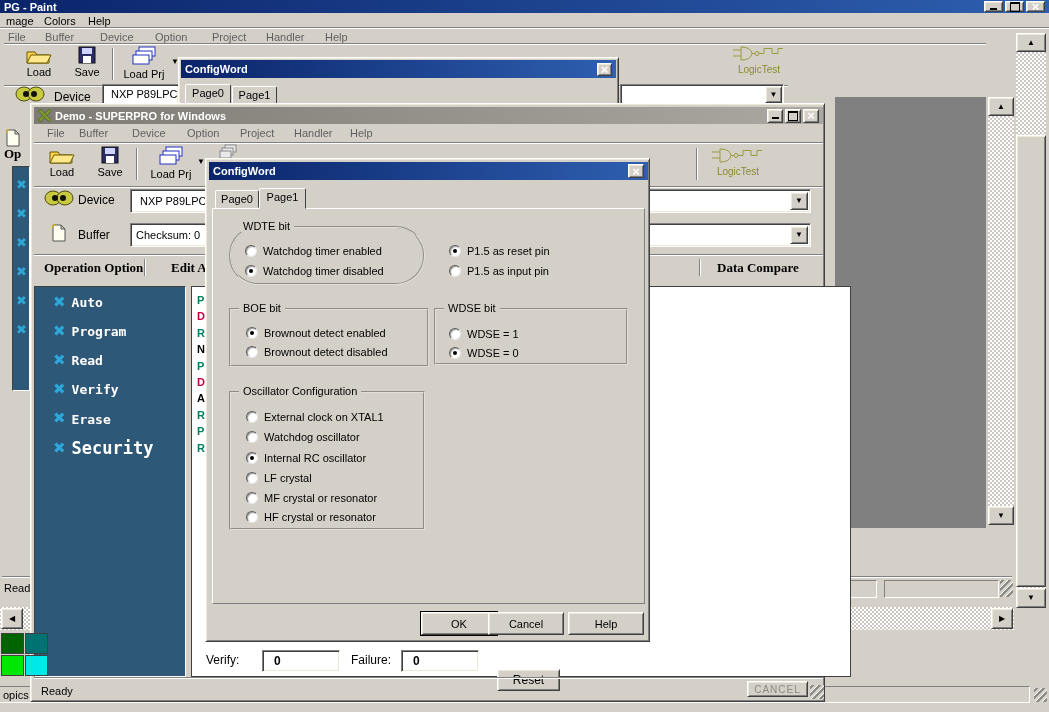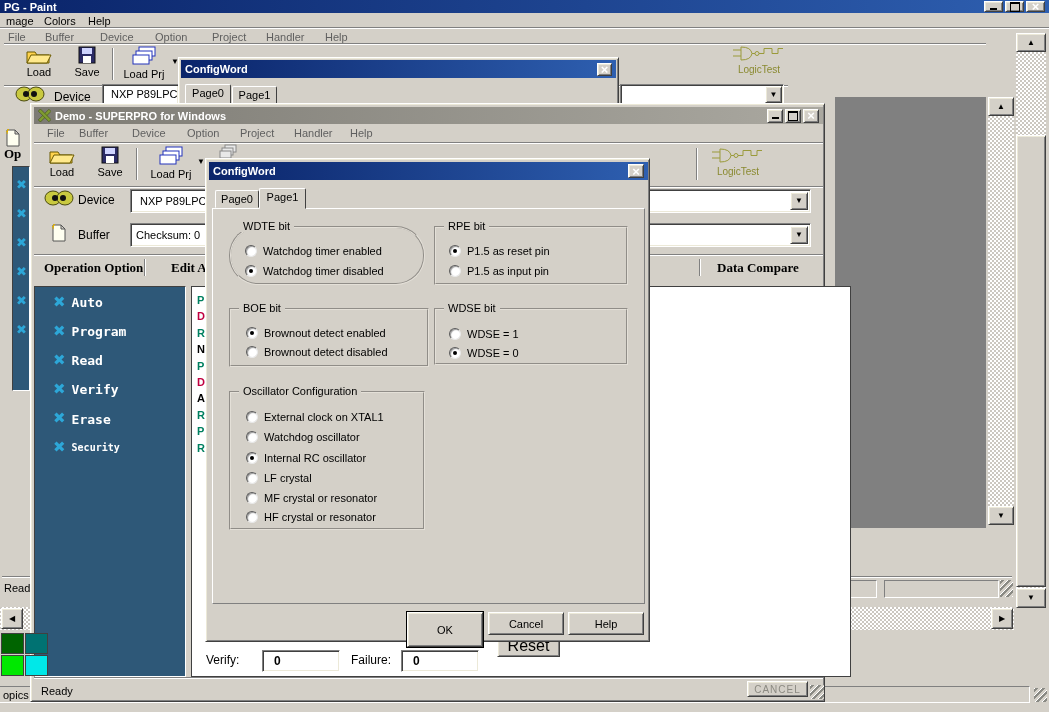--- a/index.html
+++ b/index.html
@@ -320,42 +320,42 @@
       <div class="row" style="left:18px;top:93px;">
           <span class="xmark" style="font-size:15px;"></span>
           <span class="mono" style="color:#fff;font-weight:bold;font-size:13px;">Verify</span>
         </div>
       <div class="row" style="left:18px;top:122px;align-items:flex-end;">
           <span class="xmark" style="font-size:15px;"></span>
           <span class="mono" style="color:#fff;font-weight:bold;font-size:13px;">Erase</span>
         </div>
       <div class="row" style="left:18px;top:151px;">
           <span class="xmark" style="font-size:15px;"></span>
-          <span class="mono" style="color:#fff;font-weight:bold;font-size:10px;">Security</span>
+          <span class="mono" style="color:#fff;font-weight:bold;font-size:17px;">Security</span>
         </div>
     </div>
 
     <div class="ab loglines" style="left:160px;top:182px;width:660px;height:391px;background:#fff;border:1px solid #404040;padding:5px 0 0 5px;">
       <span class="lg">Pr</span>
       <span class="lr">De</span>
       <span class="lg">Re</span>
       <span class="lk">NX</span>
       <span class="lg">Pr</span>
       <span class="lr">De</span>
       <span class="lk">A.</span>
       <span class="lg">Re</span>
       <span class="lg">Pr</span>
       <span class="lg">Re</span>
     </div>
 
     <span class="ab" style="left:175px;top:549px;font-size:12px;">Verify:</span>
     <div class="ab sunk" style="left:231px;top:546px;width:78px;height:22px;padding:3px 0 0 11px;font-weight:bold;font-size:12px;">0</div>
     <span class="ab" style="left:320px;top:549px;font-size:12px;">Failure:</span>
     <div class="ab sunk" style="left:370px;top:546px;width:78px;height:22px;padding:3px 0 0 11px;font-weight:bold;font-size:12px;">0</div>
-    <div class="btn ab" style="left:466px;top:531px;width:63px;height:22px;font-size:16px;">Reset</div>
+    <div class="btn ab" style="left:466px;top:565px;width:63px;height:22px;font-size:12px;">Reset</div>
 
     <div class="ab etchline" style="left:3px;top:573px;width:789px;height:2px;"></div>
     <span class="ab" style="left:10px;top:581px;">Ready</span>
     <div class="btn dis ab" style="left:716px;top:577px;width:61px;height:16px;">CANCEL</div>
     <span class="ab grip" style="left:779px;top:581px;width:14px;height:14px;"></span>
   </div>
 
   <div class="ab out" style="left:205px;top:158px;width:445px;height:484px;">
     <div class="tbar ab" style="left:3px;top:3px;width:439px;height:18px;">
       <span>ConfigWord</span>
@@ -376,23 +376,20 @@
     </div>
     <div class="row" style="left:39px;top:86px;">
       <span class="radio"></span>
       <span>Watchdog timer enabled</span>
     </div>
     <div class="row" style="left:39px;top:106px;">
       <span class="radio on"></span>
       <span>Watchdog timer disabled</span>
     </div>
 
-    <div class="ab group" style="left:228px;top:67px;width:194px;height:59px;">
-      <span class="glegend">RPE bit</span>
-    </div>
     <div class="row" style="left:243px;top:86px;">
       <span class="radio on"></span>
       <span>P1.5 as reset pin</span>
     </div>
     <div class="row" style="left:243px;top:106px;">
       <span class="radio"></span>
       <span>P1.5 as input pin</span>
     </div>
 
     <div class="ab group" style="left:23px;top:149px;width:200px;height:59px;">
@@ -440,21 +437,21 @@
     </div>
     <div class="row" style="left:40px;top:333px;">
       <span class="radio"></span>
       <span>MF crystal or resonator</span>
     </div>
     <div class="row" style="left:40px;top:352px;">
       <span class="radio"></span>
       <span>HF crystal or resonator</span>
     </div>
 
-    <div class="btn default ab" style="left:201px;top:453px;width:76px;height:35px;">OK</div>
+    <div class="btn default ab" style="left:215px;top:453px;width:76px;height:23px;">OK</div>
     <div class="btn ab" style="left:282px;top:453px;width:76px;height:23px;">Cancel</div>
     <div class="btn ab" style="left:362px;top:453px;width:76px;height:23px;">Help</div>
   </div>
 
   <div class="ab" style="left:0;top:632px;width:50px;height:45px;z-index:50;">
     <div class="ab" style="left: 1px; top: 1px; width: 23px; height: 21px; border: 1px solid rgb(64, 64, 64); background: rgb(0, 100, 0);"></div>
     <div class="ab" style="left: 25px; top: 1px; width: 23px; height: 21px; border: 1px solid rgb(64, 64, 64); background: rgb(0, 114, 114);"></div>
     <div class="ab" style="left: 1px; top: 23px; width: 23px; height: 21px; border: 1px solid rgb(64, 64, 64); background: rgb(0, 232, 0);"></div>
     <div class="ab" style="left: 25px; top: 23px; width: 23px; height: 21px; border: 1px solid rgb(64, 64, 64); background: rgb(0, 232, 232);"></div>
   </div>

